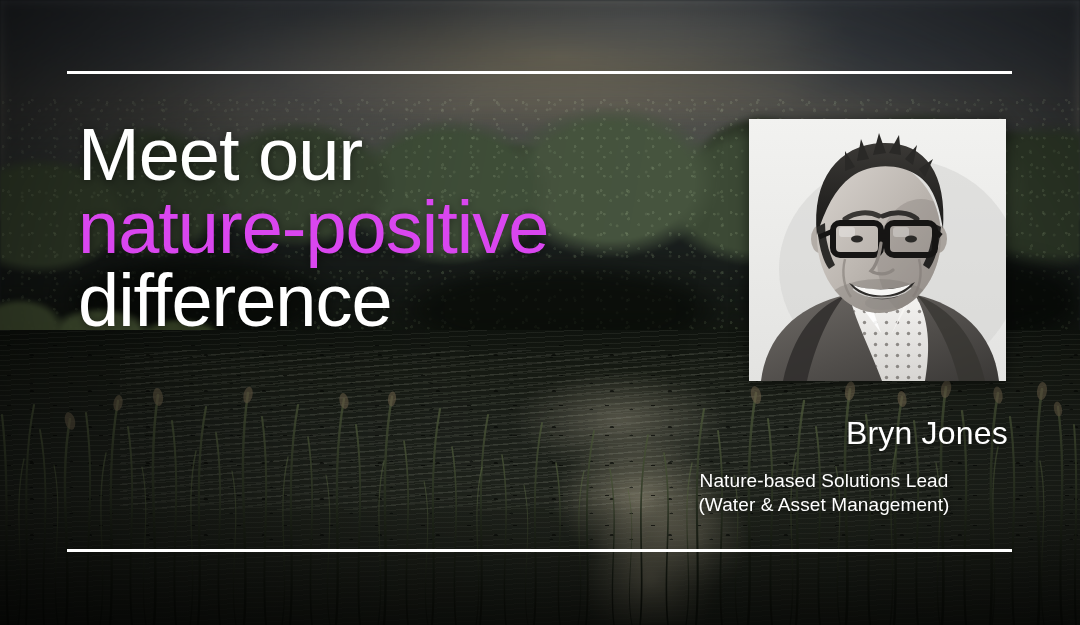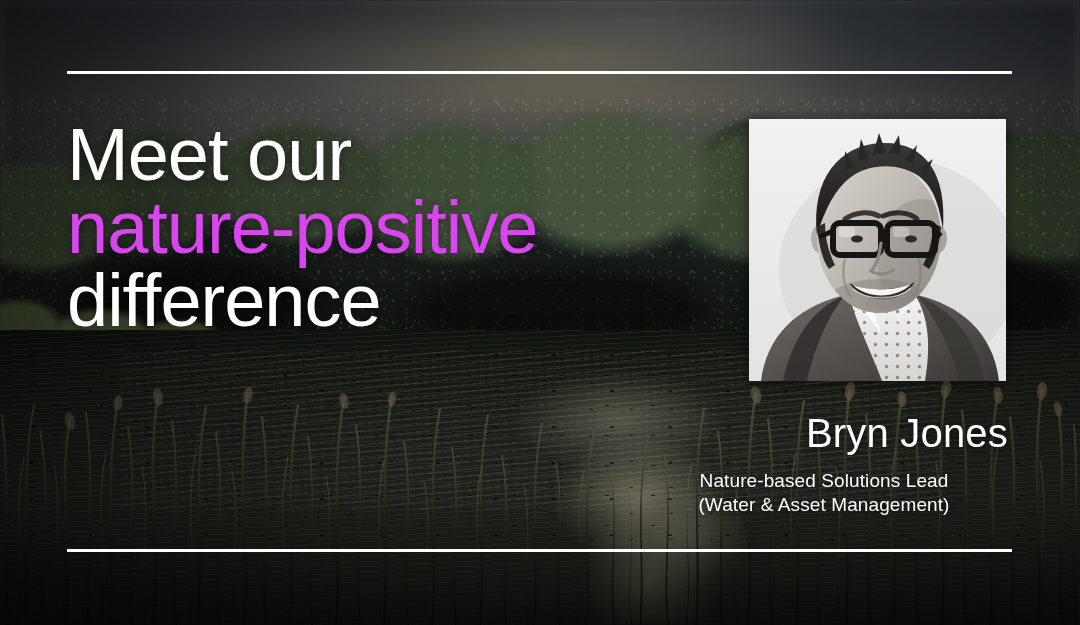--- a/index.html
+++ b/index.html
@@ -159,21 +159,21 @@
   }
 
   
   .rule{
     position:absolute;background:#ffffff;height:3px;
   }
   .rule-top{left:67px;top:71px;width:945px;}
   .rule-bottom{left:67px;top:549px;width:945px;}
 
   .headline{
-    position:absolute;left:67px;top:118px;
+    position:absolute;left:78px;top:118px;
     font-weight:300;
     font-size:74px;
     line-height:73px;
     letter-spacing:-1px;
     color:#ffffff;
     text-shadow:0 1px 10px rgba(0,0,0,.45);
     margin:0;
   }
   .headline .hl-line{display:block;white-space:nowrap;}
   .hl-accent{color:#d946ef;}
@@ -186,21 +186,21 @@
     overflow:hidden;
   }
   .photo-frame svg{display:block;width:257px;height:262px;}
 
   .person{
     position:absolute;left:640px;top:413px;width:368px;
     text-align:right;color:#ffffff;
   }
   .person-name{
     display:block;
-    font-size:40px;font-weight:400;line-height:40px;
+    font-size:32px;font-weight:400;line-height:40px;
     letter-spacing:.2px;
     text-shadow:0 1px 8px rgba(0,0,0,.6);
   }
   .person-role{
     display:block;text-align:center;
     font-size:19px;font-weight:400;line-height:24px;
     letter-spacing:.1px;
     text-shadow:0 1px 7px rgba(0,0,0,.75);
     margin-top:16px;
   }

